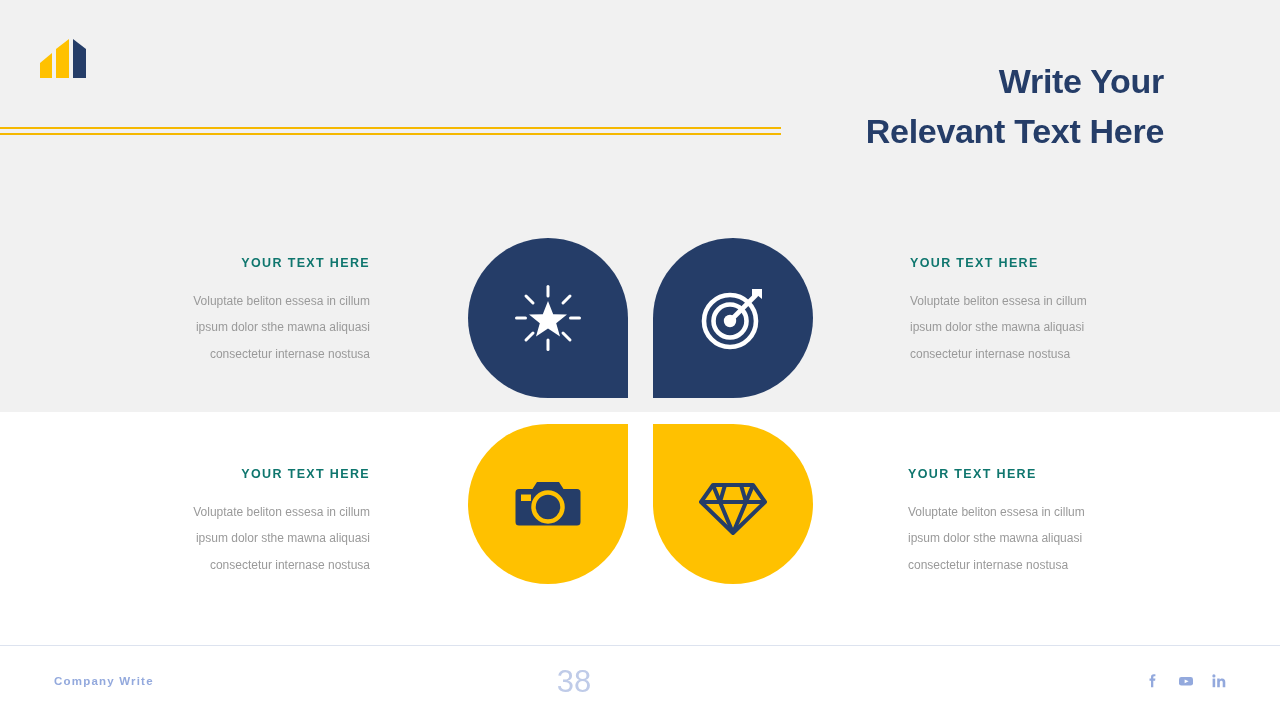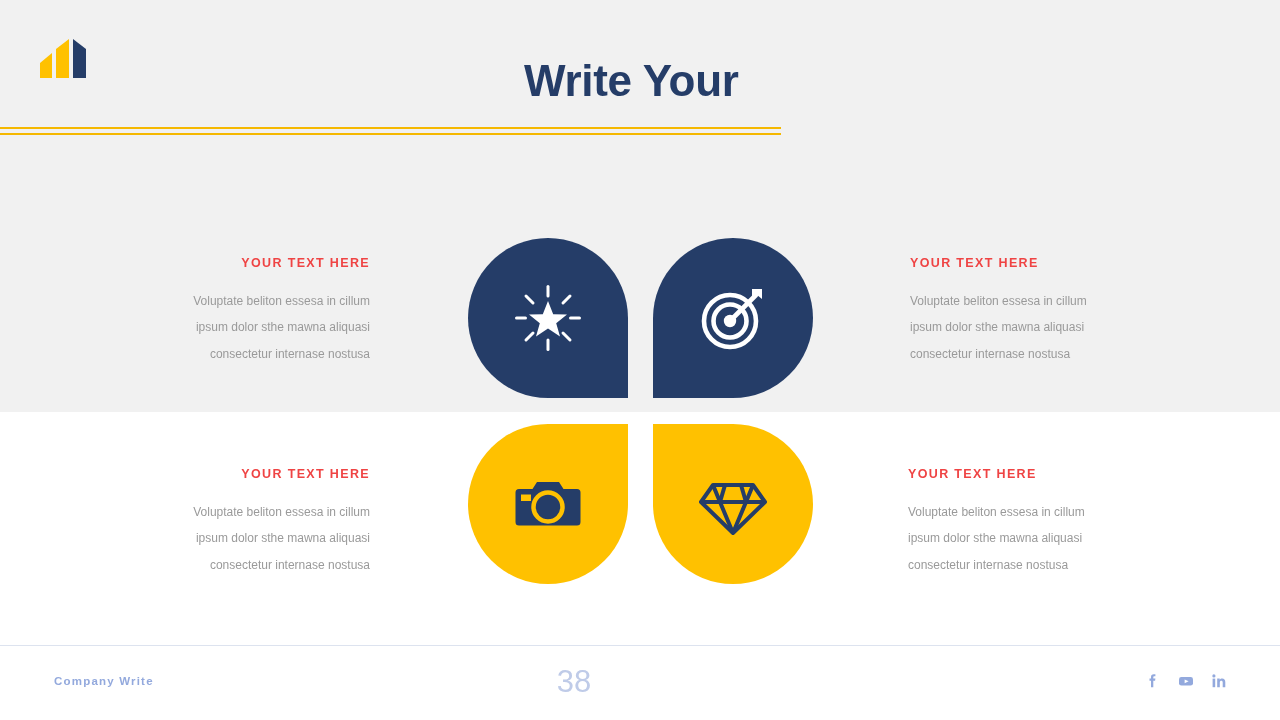--- a/index.html
+++ b/index.html
@@ -34,22 +34,23 @@
     position: absolute;
     left: 38px; top: 38px;
     width: 50px; height: 42px;
   }
 
   
   .title {
     position: absolute;
     right: 116px; top: 56px;
     width: 640px;
+    text-align: right;
     color: #253d68;
-    font-size: 44px;
+    font-size: 34px;
     font-weight: bold;
     line-height: 50px;
     letter-spacing: -0.3px;
   }
   .title .line { display: block; }
 
   
   .rule {
     position: absolute;
     left: 0;
@@ -85,21 +86,21 @@
     transform: translate(-50%, -50%);
     width: 74px; height: 74px;
   }
 
   
   .tblock {
     position: absolute;
     width: 260px;
   }
   .tblock .heading {
-    color: #ef4444;
+    color: #0f766e;
     font-size: 12.5px;
     font-weight: bold;
     letter-spacing: 1.35px;
     margin-bottom: 18px;
   }
   .tblock .body {
     color: #9a9a9a;
     font-size: 12px;
     line-height: 26.3px;
   }
@@ -159,20 +160,21 @@
 <div class="logo">
   <svg viewBox="0 0 50 42" width="50" height="42" aria-hidden="true">
     <path d="M2 25 L14 15 L14 40 L2 40 Z" fill="#ffc100"></path>
     <path d="M18 11 L31 1 L31 40 L18 40 Z" fill="#ffc100"></path>
     <path d="M35 1 L48 11 L48 40 L35 40 Z" fill="#253d68"></path>
   </svg>
 </div>
 
 <div class="title">
   <span class="line">Write Your</span>
+  <span class="line">Relevant Text Here</span>
 </div>
 
 <div class="rule r1"></div>
 <div class="rule r2"></div>
 
 <div class="drop navy corner-br drop-1">
   <span class="glyph">
     <svg viewBox="0 0 74 74" width="74" height="74" aria-hidden="true">
       <path d="M37 20 L42.2 33.2 L56 33.6 L45.2 42.2 L49 55.5 L37 47.6 L25 55.5 L28.8 42.2 L18 33.6 L31.8 33.2 Z" fill="#ffffff"></path>
       <g stroke="#ffffff" stroke-width="3" stroke-linecap="round">

